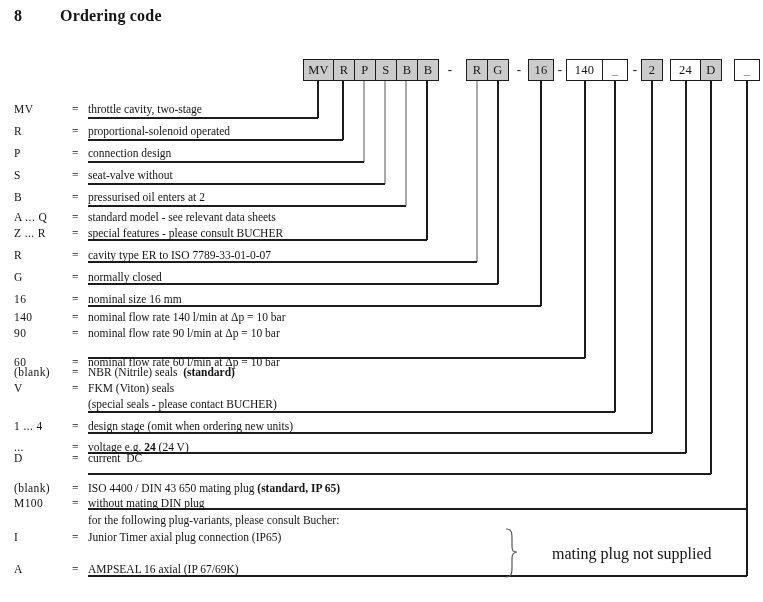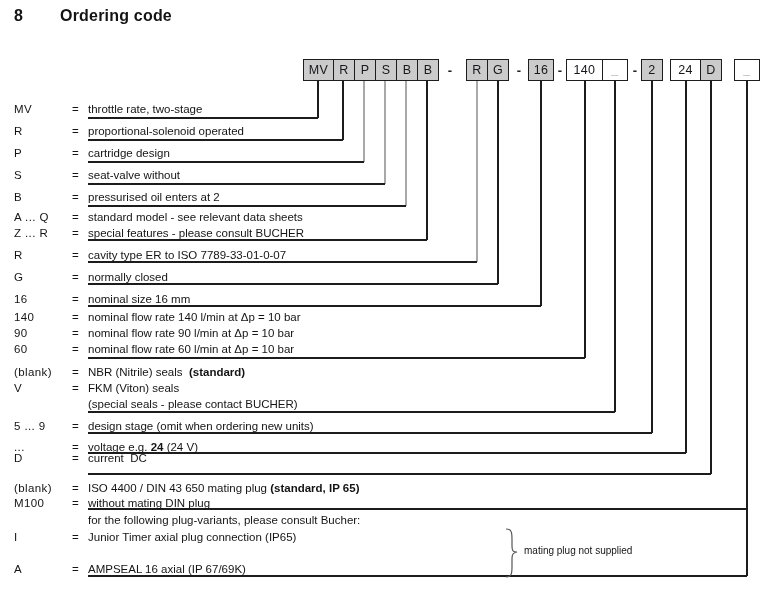--- a/index.html
+++ b/index.html
@@ -1,18 +1,18 @@
 <!DOCTYPE html>
 <html><head>
 <meta charset="utf-8">
 <style>
   html,body{margin:0;padding:0;background:#ffffff;}
   .stage{
     position:relative;width:763px;height:602px;background:#ffffff;
-    font-family:Liberation Sans, sans-serif;color:#141414;overflow:hidden;
+    font-family:Liberation Serif, serif;color:#141414;overflow:hidden;
   }
   .title-row{position:absolute;top:7px;left:14px;font-size:16px;font-weight:bold;letter-spacing:.2px;}
   .title-num{display:inline-block;width:46px;}
   svg.connectors{position:absolute;left:0;top:0;pointer-events:none;}
   .box-group{position:absolute;top:59px;display:flex;}
   .cbox{
     box-sizing:border-box;height:22px;border:1px solid #1d1d1d;margin-left:-1px;
     display:flex;align-items:center;justify-content:center;
     font-size:12.5px;color:#17171c;letter-spacing:.3px;
   }
@@ -21,21 +21,21 @@
   .cbox.white{background:#ffffff;}
   .cbox.ph{color:#9a9a9a;font-weight:bold;}
   .dash{
     position:absolute;top:59px;height:22px;width:12px;display:flex;align-items:center;
     justify-content:center;font-size:13px;font-weight:bold;color:#222;
   }
   .row{position:absolute;left:14px;white-space:pre;font-size:11.5px;line-height:13px;}
   .row .code{display:inline-block;width:58px;letter-spacing:.4px;}
   .row .eq{display:inline-block;width:16px;}
   .row .desc b{font-weight:bold;}
-  .brace-note{position:absolute;left:524px;top:545px;font-size:10px;}
+  .brace-note{position:absolute;left:552px;top:545px;font-size:16px;}
 </style>
 </head>
 <body>
 
 <div class="stage">
 
   <div class="title-row">
     <span class="title-num">8</span><span>Ordering code</span>
   </div>
 
@@ -106,37 +106,37 @@
     <span class="cbox gray" style="width:22px">2</span>
   </div>
   <div class="box-group" style="left:670px">
     <span class="cbox white" style="width:31px">24</span>
     <span class="cbox gray" style="width:22px">D</span>
   </div>
   <div class="box-group" style="left:734px">
     <span class="cbox white ph" style="width:26px">_</span>
   </div>
 
-  <div class="row" style="top:103px"><span class="code">MV</span><span class="eq">=</span><span class="desc"><span>throttle rate, two-stage</span><b></b><span></span></span></div>
+  <div class="row" style="top:103px"><span class="code">MV</span><span class="eq">=</span><span class="desc"><span>throttle cavity, two-stage</span><b></b><span></span></span></div>
   <div class="row" style="top:125px"><span class="code">R</span><span class="eq">=</span><span class="desc"><span>proportional-solenoid operated</span><b></b><span></span></span></div>
-  <div class="row" style="top:147px"><span class="code">P</span><span class="eq">=</span><span class="desc"><span>cartridge design</span><b></b><span></span></span></div>
+  <div class="row" style="top:147px"><span class="code">P</span><span class="eq">=</span><span class="desc"><span>connection design</span><b></b><span></span></span></div>
   <div class="row" style="top:169px"><span class="code">S</span><span class="eq">=</span><span class="desc"><span>seat-valve without</span><b></b><span></span></span></div>
   <div class="row" style="top:191px"><span class="code">B</span><span class="eq">=</span><span class="desc"><span>pressurised oil enters at 2</span><b></b><span></span></span></div>
   <div class="row" style="top:227px"><span class="code">Z ... R</span><span class="eq">=</span><span class="desc"><span>special features - please consult BUCHER</span><b></b><span></span></span></div>
   <div class="row" style="top:211px"><span class="code">A ... Q</span><span class="eq">=</span><span class="desc"><span>standard model - see relevant data sheets</span><b></b><span></span></span></div>
   <div class="row" style="top:249px"><span class="code">R</span><span class="eq">=</span><span class="desc"><span>cavity type ER to ISO 7789-33-01-0-07</span><b></b><span></span></span></div>
   <div class="row" style="top:271px"><span class="code">G</span><span class="eq">=</span><span class="desc"><span>normally closed</span><b></b><span></span></span></div>
   <div class="row" style="top:293px"><span class="code">16</span><span class="eq">=</span><span class="desc"><span>nominal size 16 mm</span><b></b><span></span></span></div>
   <div class="row" style="top:311px"><span class="code">140</span><span class="eq">=</span><span class="desc"><span>nominal flow rate 140 l/min at Δp = 10 bar</span><b></b><span></span></span></div>
   <div class="row" style="top:327px"><span class="code">90</span><span class="eq">=</span><span class="desc"><span>nominal flow rate 90 l/min at Δp = 10 bar</span><b></b><span></span></span></div>
-  <div class="row" style="top:343px"><span class="code">60</span><span class="eq">=</span><span class="desc"><span>nominal flow rate 60 l/min at Δp = 10 bar</span><b></b><span></span></span></div>
+  <div class="row" style="top:356px"><span class="code">60</span><span class="eq">=</span><span class="desc"><span>nominal flow rate 60 l/min at Δp = 10 bar</span><b></b><span></span></span></div>
   <div class="row" style="top:382px"><span class="code">V</span><span class="eq">=</span><span class="desc"><span>FKM (Viton) seals</span><b></b><span></span></span></div>
   <div class="row" style="top:366px"><span class="code">(blank)</span><span class="eq">=</span><span class="desc"><span>NBR (Nitrile) seals &nbsp;</span><b>(standard)</b><span></span></span></div>
   <div class="row" style="top:398px"><span class="code"></span><span class="eq"></span><span class="desc"><span>(special seals - please contact BUCHER)</span><b></b><span></span></span></div>
-  <div class="row" style="top:420px"><span class="code">5 ... 9</span><span class="eq">=</span><span class="desc"><span>design stage (omit when ordering new units)</span><b></b><span></span></span></div>
+  <div class="row" style="top:420px"><span class="code">1 ... 4</span><span class="eq">=</span><span class="desc"><span>design stage (omit when ordering new units)</span><b></b><span></span></span></div>
   <div class="row" style="top:441px"><span class="code">...</span><span class="eq">=</span><span class="desc"><span>voltage e.g. </span><b>24</b><span> (24 V)</span></span></div>
   <div class="row" style="top:452px"><span class="code">D</span><span class="eq">=</span><span class="desc"><span>current &nbsp;DC</span><b></b><span></span></span></div>
   <div class="row" style="top:482px"><span class="code">(blank)</span><span class="eq">=</span><span class="desc"><span>ISO 4400 / DIN 43 650 mating plug </span><b>(standard, IP 65)</b><span></span></span></div>
   <div class="row" style="top:497px"><span class="code">M100</span><span class="eq">=</span><span class="desc"><span>without mating DIN plug</span><b></b><span></span></span></div>
   <div class="row" style="top:514px"><span class="code"></span><span class="eq"></span><span class="desc"><span>for the following plug-variants, please consult Bucher:</span><b></b><span></span></span></div>
   <div class="row" style="top:531px"><span class="code">I</span><span class="eq">=</span><span class="desc"><span>Junior Timer axial plug connection (IP65)</span><b></b><span></span></span></div>
   <div class="row" style="top:563px"><span class="code">A</span><span class="eq">=</span><span class="desc"><span>AMPSEAL 16 axial (IP 67/69K)</span><b></b><span></span></span></div>
 
   <div class="brace-note">mating plug not supplied</div>
 

